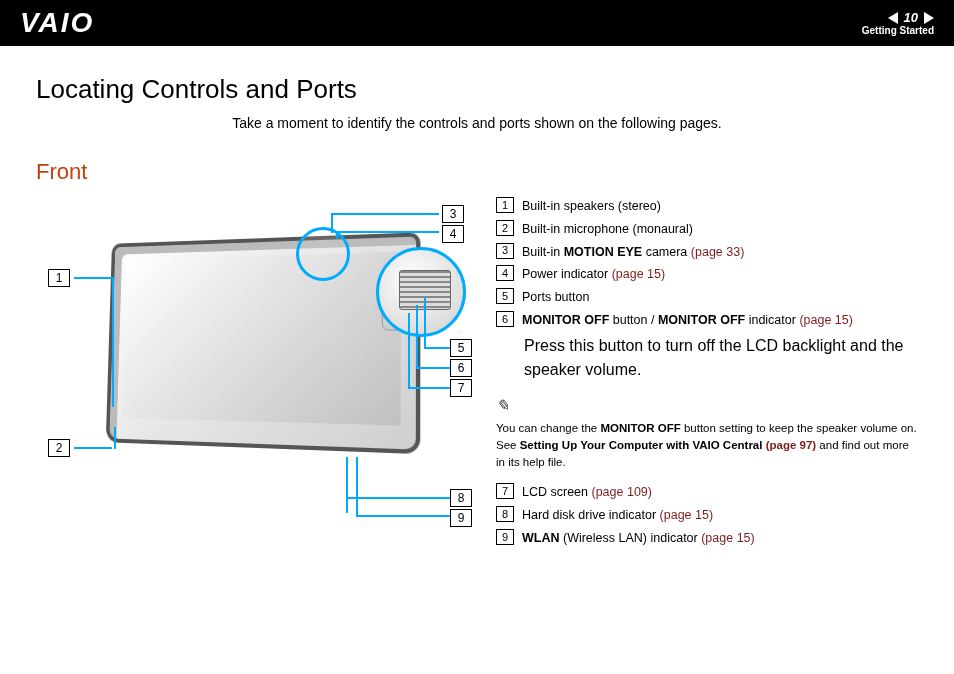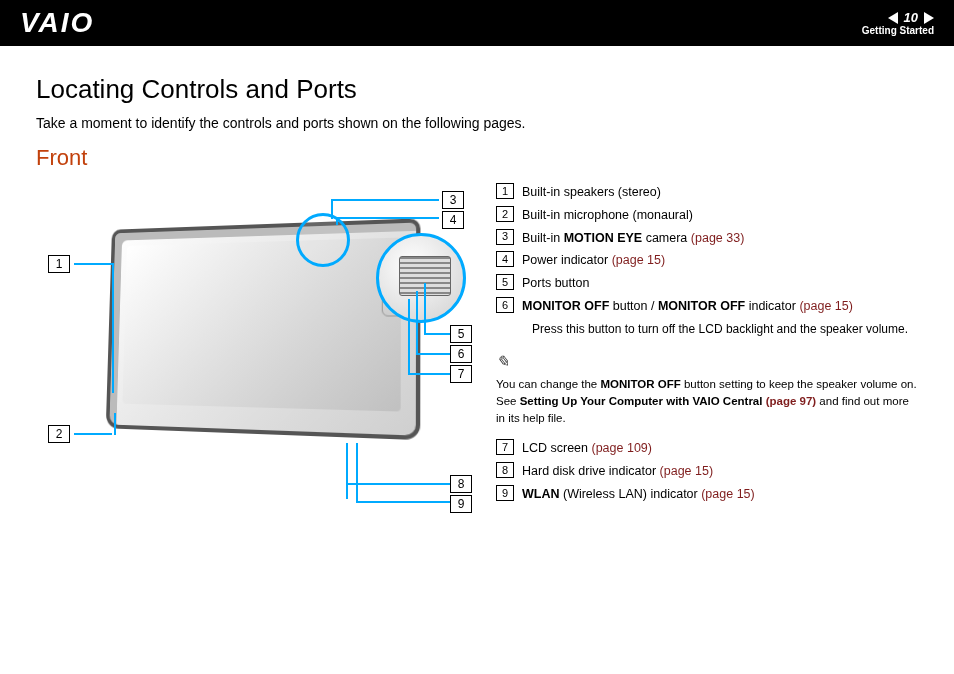--- a/index.html
+++ b/index.html
@@ -26,21 +26,21 @@
   .topright { text-align: right; }
   .pager { display: flex; align-items: center; gap: 6px; font-weight: bold; font-style: italic; justify-content: flex-end; }
   .arrow { width: 0; height: 0; border-top: 6px solid transparent; border-bottom: 6px solid transparent; }
   .arrow.left { border-right: 10px solid #fff; }
   .arrow.right { border-left: 10px solid #fff; }
   .section-label { font-weight: bold; font-size: 10px; }
   .page {
     padding: 28px 36px 20px 36px;
   }
   h1 { font-size: 26px; font-weight: normal; margin-bottom: 10px; }
-  .intro { font-size: 14px; margin-bottom: 14px; }
+  .intro { font-size: 14px; margin-bottom: 28px; text-align: center; }
   h2 { color: #c2410c; font-size: 22px; font-weight: normal; margin-bottom: 12px; }
   .columns { display: flex; gap: 30px; }
   .leftcol { flex: 0 0 430px; position: relative; height: 360px; }
   .rightcol { flex: 1; font-size: 12.5px; line-height: 1.5; }
   
   .monitor {
     position: absolute;
     left: 60px; top: 40px;
     width: 320px; height: 210px;
     border: 4px solid #555;
@@ -90,21 +90,21 @@
   .legend-row { display: flex; align-items: flex-start; gap: 8px; margin-bottom: 4px; }
   .lnum {
     flex: 0 0 18px; height: 16px;
     border: 1.5px solid #000;
     display: flex; align-items: center; justify-content: center;
     font-size: 11px;
   }
   .ltext { flex: 1; }
   .bluelink { color: #7f1d1d; cursor: pointer; }
   .bold { font-weight: bold; }
-  .subnote { margin-left: 36px; font-size: 12px; }
+  .subnote { margin-left: 28px; font-size: 16px; }
   .tip {
     margin: 12px 0 12px 0;
     font-size: 11.5px;
   }
   .tip-icon { font-style: italic; color: #333; font-size: 16px; }
   .tip-body { margin-top: 2px; }
 </style>
 </head>
 <body>
 

